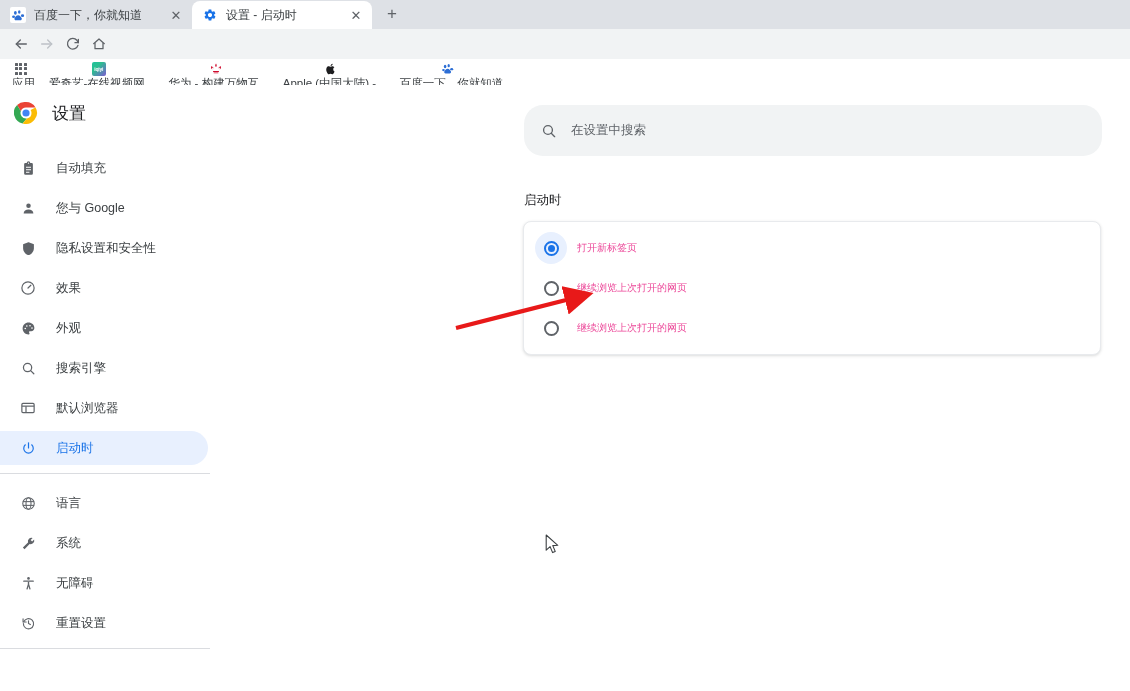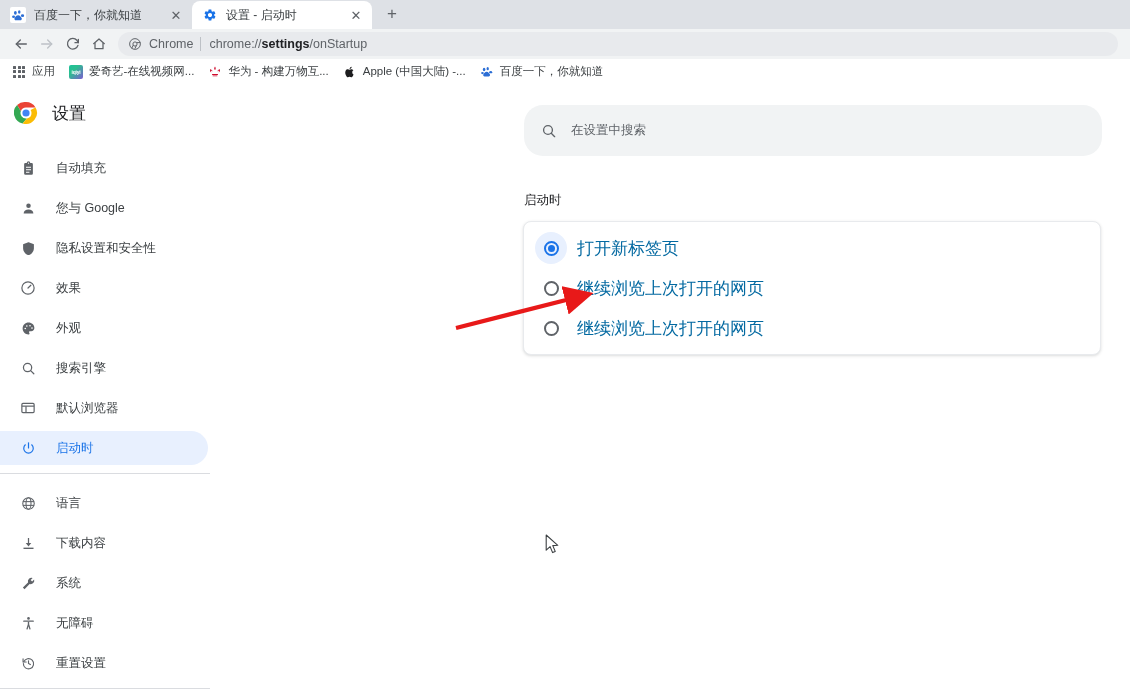--- a/index.html
+++ b/index.html
@@ -73,20 +73,21 @@
   .bookmarks {
     height: 26px; background: #ffffff;
     display: flex; align-items: center; padding: 0 6px;
     border-bottom: 1px solid #ffffff;
   }
   .bm {
     display: flex; align-items: center; height: 20px;
     padding: 0 6px; margin-right: 2px; border-radius: 4px;
     font-size: 11.5px; color: #3c4043; cursor: pointer;
     white-space: nowrap;
+    flex-direction: column;
   }
   .bm-icon {
     width: 14px; height: 14px; flex: 0 0 14px; margin-right: 6px;
     display: flex; align-items: center; justify-content: center;
     border-radius: 2px; overflow: hidden;
   }
   .grid-icon {
     display: grid; grid-template-columns: repeat(3,3px);
     grid-template-rows: repeat(3,3px); gap: 1.5px;
   }
@@ -158,21 +159,21 @@
   }
   .radio-row.checked .radio-hit { background: #e8f0fe; }
   .radio-outer {
     width: 15px; height: 15px; border-radius: 50%;
     border: 2px solid #5f6368; display: flex;
     align-items: center; justify-content: center;
   }
   .radio-row.checked .radio-outer { border-color: #1a73e8; }
   .radio-dot { width: 7px; height: 7px; border-radius: 50%; background: transparent; }
   .radio-row.checked .radio-dot { background: #1a73e8; }
-  .radio-label { font-size: 17px; color: #0369a1; }
+  .radio-label { font-size: 10px; color: #ec4899; }
 
   
   .arrow-anno { position: absolute; left: 448px; top: 195px; pointer-events: none; }
   
   .cursor { position: absolute; left: 545px; top: 449px; pointer-events: none; }
 </style>
 </head>
 <body>
 
 <div class="tabstrip">
@@ -223,34 +224,20 @@
       <path d="M19.4 14a8 8 0 1 1-1.6-7.6L20 10"></path>
     </svg>
   </div>
   <div class="navbtn">
     <svg width="16" height="16" viewBox="0 0 24 24" fill="none" stroke="currentColor" stroke-width="1.9" stroke-linecap="round" stroke-linejoin="round">
       <path d="M4 11.5 12 4.5l8 7"></path>
         <path d="M6 11v8h12v-8"></path>
     </svg>
   </div>
 
-  <div class="omnibox">
-    <span class="omni-chrome-icon">
-      <svg width="14" height="14" viewBox="0 0 24 24" fill="none" stroke="#5f6368" stroke-width="1.7">
-        <circle cx="12" cy="12" r="9.2"></circle>
-          <circle cx="12" cy="12" r="3.6"></circle>
-        <line x1="14.9" y1="9.6" x2="21.2" y2="9.6"></line>
-        <line x1="9.2" y1="13.7" x2="6.3" y2="19.6"></line>
-        <line x1="14.7" y1="14" x2="11.8" y2="20"></line>
-      </svg>
-    </span>
-    <span class="omni-scheme">Chrome</span>
-    <span class="omni-divider"></span>
-    <span class="omni-url"><span>chrome://</span><b>settings</b><span>/onStartup</span></span>
-  </div>
 </div>
 
 <div class="bookmarks">
 
   <div class="bm">
     <span class="bm-icon">
       <span class="grid-icon">
           <i></i>
           <i></i>
           <i></i>
@@ -419,29 +406,20 @@
           <svg width="15" height="15" viewBox="0 0 24 24" fill="none" stroke="currentColor" stroke-width="1.7">
             <circle cx="12" cy="12" r="9.2"></circle>
             <ellipse cx="12" cy="12" rx="4" ry="9.2"></ellipse>
             <line x1="3" y1="9" x2="21" y2="9"></line>
               <line x1="3" y1="15" x2="21" y2="15"></line>
           </svg>
         </span>
         <span class="ni-label">语言</span>
       </div>
 
-      <div class="navitem">
-        <span class="ni-icon">
-          <svg width="15" height="15" viewBox="0 0 24 24" fill="currentColor">
-            <path d="M11 3h2v8.2h3.4L12 16.6 7.6 11.2H11z"></path>
-              <rect x="4" y="18.6" width="16" height="2.2"></rect>
-          </svg>
-        </span>
-        <span class="ni-label">下载内容</span>
-      </div>
 
       <div class="navitem">
         <span class="ni-icon">
           <svg width="15" height="15" viewBox="0 0 24 24" fill="currentColor">
             <path d="M21 5.4l-3.2 3.2-2.4-2.4L18.6 3a5.9 5.9 0 0 0-7.4 7.2L3 18.4 5.6 21l8.2-8.2A5.9 5.9 0 0 0 21 5.4z"></path>
           </svg>
         </span>
         <span class="ni-label">系统</span>
       </div>
 

